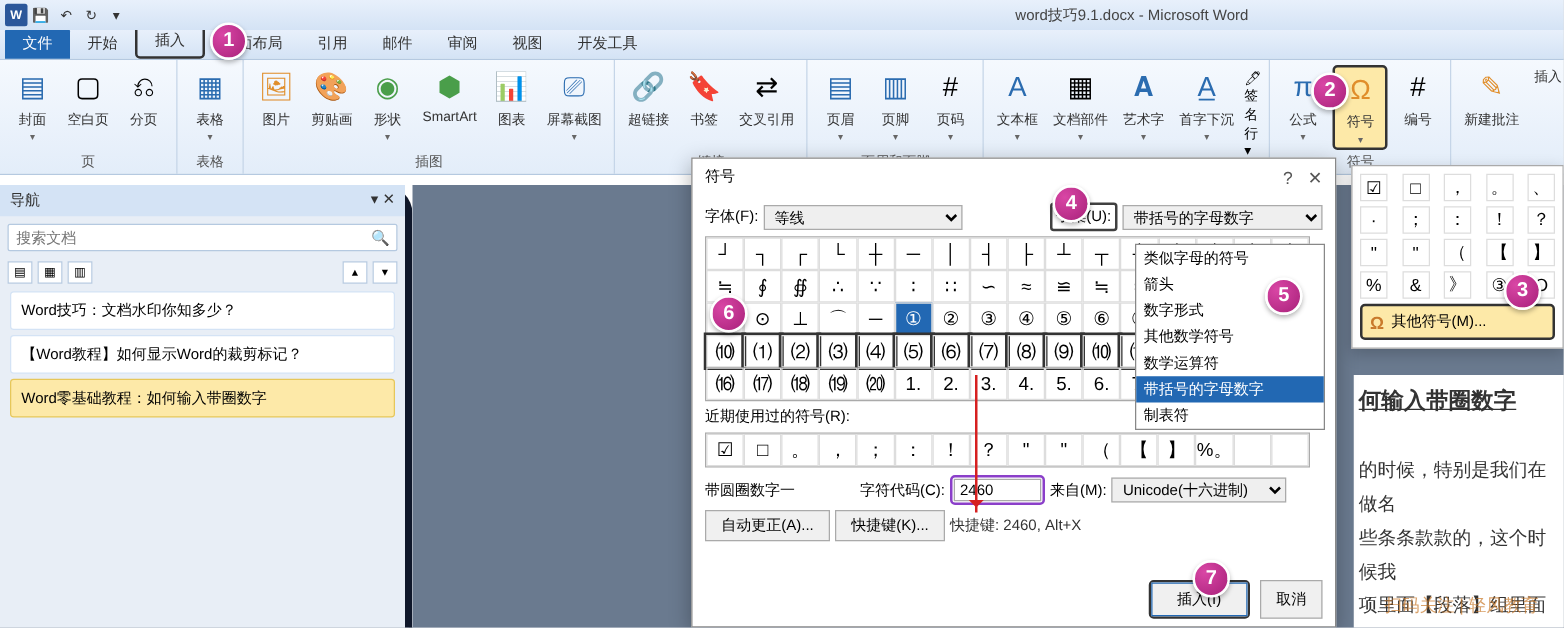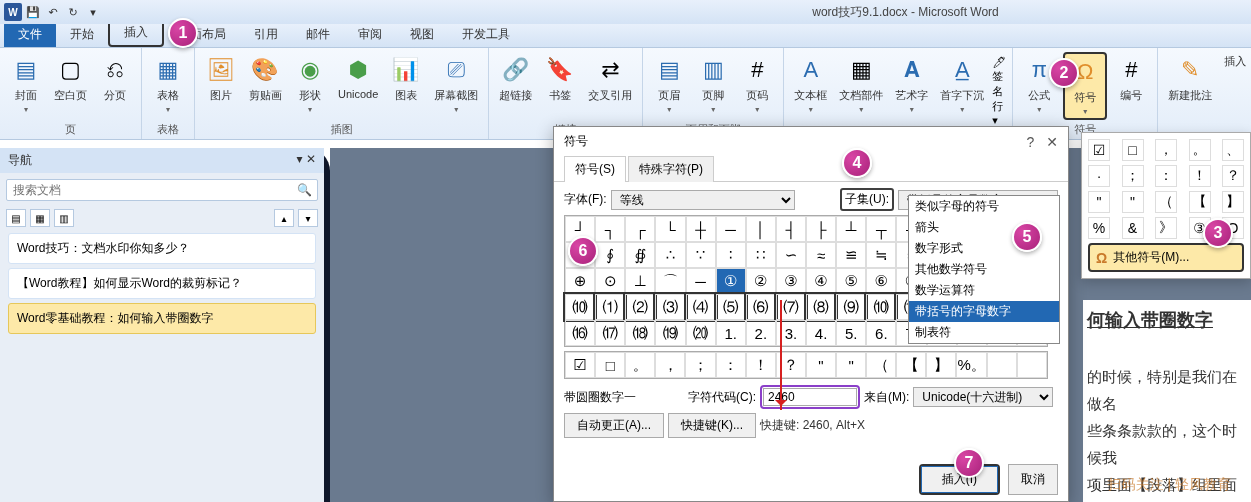--- a/index.html
+++ b/index.html
@@ -156,21 +156,21 @@
           <span class="ico ic-orange">🎨</span>
           <span class="lbl">剪贴画</span>
         </div>
       <div class="rbtn">
           <span class="ico ic-green">◉</span>
           <span class="lbl">形状</span>
           <span class="arrow">▾</span>
         </div>
       <div class="rbtn">
           <span class="ico ic-green">⬢</span>
-          <span class="lbl">Unicode</span>
+          <span class="lbl">SmartArt</span>
         </div>
       <div class="rbtn">
           <span class="ico ic-red">📊</span>
           <span class="lbl">图表</span>
         </div>
       <div class="rbtn">
           <span class="ico ic-blue">⎚</span>
           <span class="lbl">屏幕截图</span>
           <span class="arrow">▾</span>
         </div>
@@ -298,28 +298,24 @@
 <div class="docarea"></div>
 
 <div class="dialog">
   <div class="dlg-title">
     <span>符号</span>
     <span class="dlg-close">
         <span>?</span>
         <span>✕</span>
       </span>
   </div>
-  <div class="dlg-tabs">
-    <div class="dlg-tab">符号(S)</div>
-    <div class="dlg-tab">特殊字符(P)</div>
-  </div>
   <div class="dlg-body">
     <div class="frow">
       <label>字体(F):</label>
-      <select style="width:184px"><option>等线</option></select>
+      <select style="width:159px"><option>等线</option></select>
       <span style="flex:1"></span>
       <span class="subset-hi"><label>子集(U):</label></span>
       <select style="width:160px"><option>带括号的字母数字</option></select>
     </div>
     <div class="symgrid" id="symgrid">
         <div class="cell">┘</div>
         <div class="cell">┐</div>
         <div class="cell">┌</div>
         <div class="cell">└</div>
         <div class="cell">┼</div>
@@ -392,20 +388,21 @@
         <div class="cell">3.</div>
         <div class="cell">4.</div>
         <div class="cell">5.</div>
         <div class="cell">6.</div>
         <div class="cell">7.</div>
         <div class="cell">8.</div>
         <div class="cell">9.</div>
         <div class="cell">10.</div>
         <div class="cell">11.</div>
       </div>
+    <div style="font-size:12px;margin:4px 0">近期使用过的符号(R):</div>
     <div class="recent" id="recent">
         <div class="cell">☑</div>
         <div class="cell">□</div>
         <div class="cell">。</div>
         <div class="cell">，</div>
         <div class="cell">；</div>
         <div class="cell">：</div>
         <div class="cell">！</div>
         <div class="cell">？</div>
         <div class="cell">"</div>
@@ -413,21 +410,21 @@
         <div class="cell">（</div>
         <div class="cell">【</div>
         <div class="cell">】</div>
         <div class="cell">%。</div>
         <div class="cell"></div>
         <div class="cell"></div>
       </div>
     <div class="frow">
       <span style="width:120px">带圆圈数字一</span>
       <label>字符代码(C):</label>
-      <span class="code-hi"><input style="width: 94px;" value="2460"></span>
+      <span class="code-hi"><input style="width: 70px;" value="2460"></span>
       <label>来自(M):</label>
       <select style="width:140px"><option>Unicode(十六进制)</option></select>
     </div>
     <div class="frow">
       <button class="dlg-btn">自动更正(A)...</button>
       <button class="dlg-btn">快捷键(K)...</button>
       <span class="shortcut-txt">快捷键: 2460, Alt+X</span>
     </div>
   </div>
   <div class="bottom-btns">

